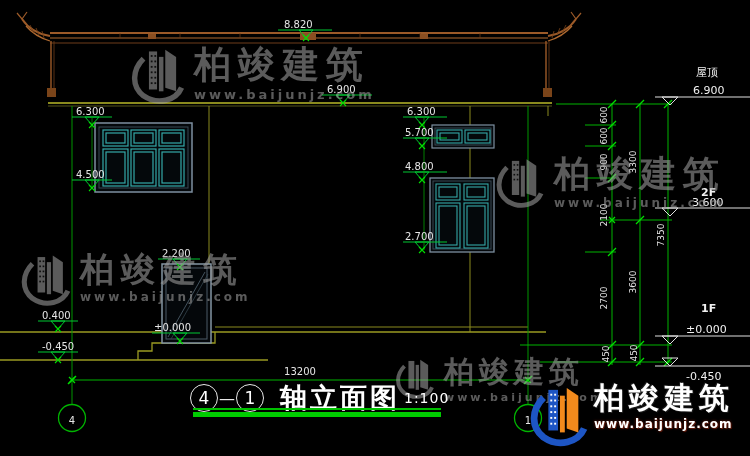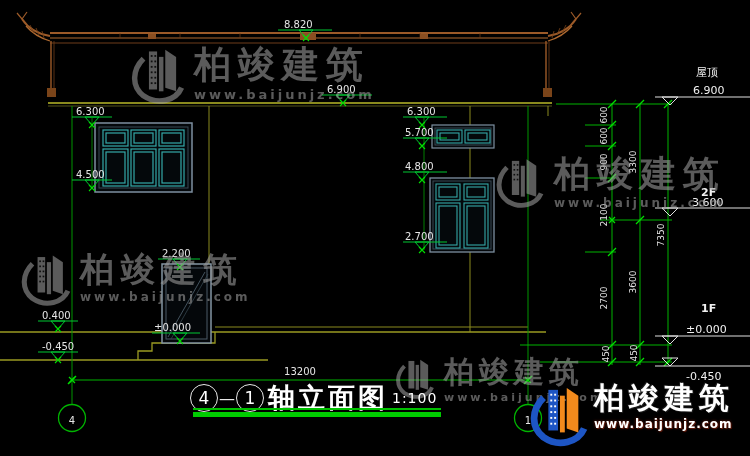--- a/index.html
+++ b/index.html
@@ -23,21 +23,21 @@
   #brandlogo .brand{font-weight:bold;font-size:30px;letter-spacing:5px;line-height:1;
      text-shadow:1px 1px 0 #1a1a1a,-1px -1px 0 #1a1a1a;white-space:nowrap;}
   #brandlogo .url{font-weight:bold;font-size:12px;letter-spacing:1px;margin-top:4px;white-space:nowrap;
      text-shadow:1px 1px 0 #5a1708,0 0 3px #7a1a0a;}
   #brandlogo .mark{margin-right:6px;}
   
   #titleblock{position:absolute;left:190px;top:380px;color:#fff;display:flex;align-items:center;}
   .axcirc{display:inline-flex;align-items:center;justify-content:center;border:1.5px solid #e8e8e8;
      border-radius:50%;width:26px;height:26px;font-size:17px;color:#fff;}
   #titleblock .dash{font-size:16px;margin:0 1px;color:#e8e8e8;}
-  #titleblock .tname{font-size:27px;font-weight:bold;letter-spacing:3px;margin-left:4px;white-space:nowrap;}
+  #titleblock .tname{font-size:27px;font-weight:bold;letter-spacing:3px;margin-left:16px;white-space:nowrap;}
   #titleblock .tscale{font-size:14px;font-weight:normal;margin-left:4px;letter-spacing:1px;}
   #underline-thin{position:absolute;left:193px;top:408px;width:248px;height:2px;background:#00c000;}
   #underline-thick{position:absolute;left:193px;top:412px;width:248px;height:5px;background:#00cc00;}
 </style>
 </head>
 <body>
 
 <div id="canvas">
 
 <svg id="cad" width="750" height="456" viewBox="0 0 750 456">

